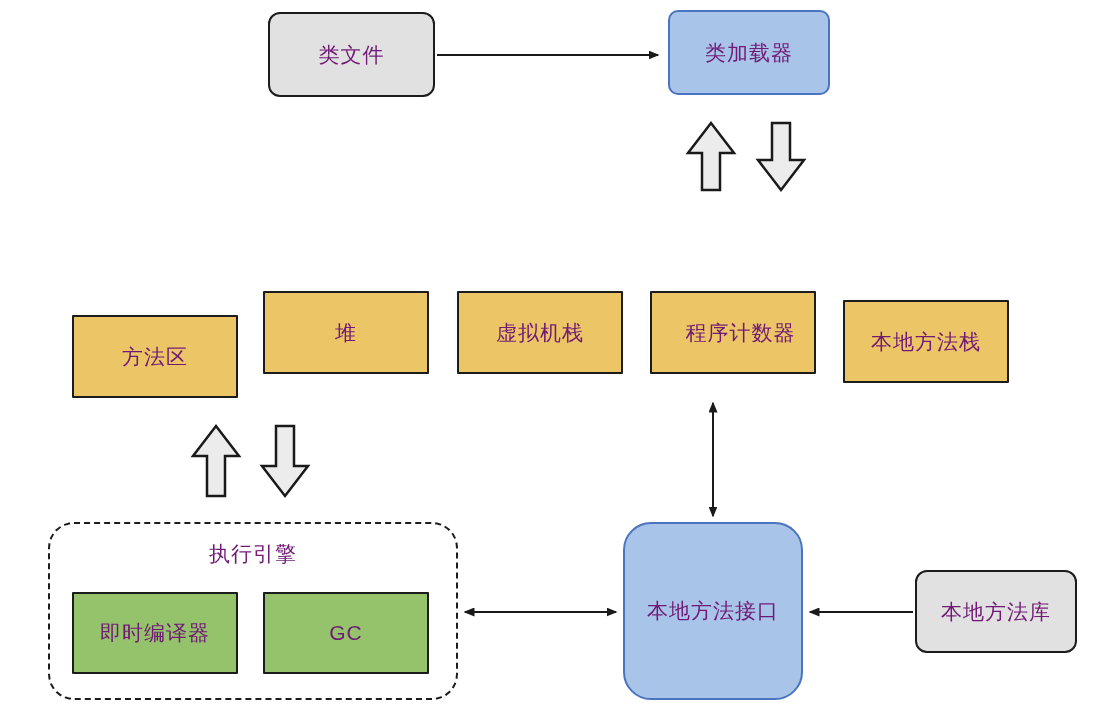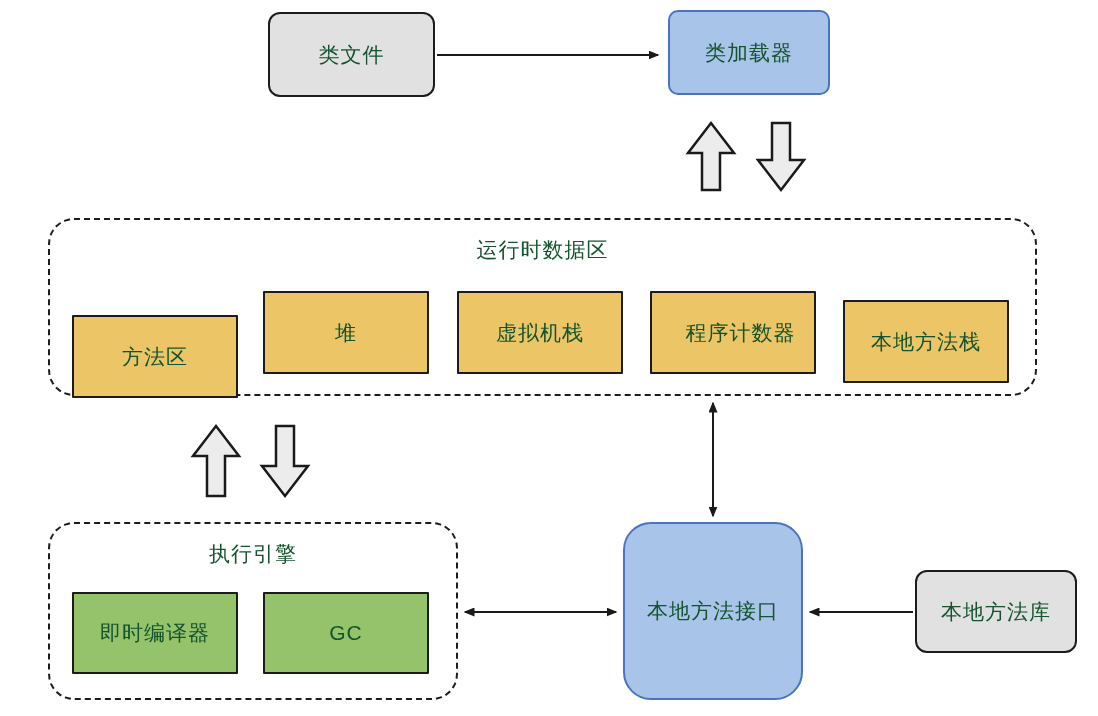--- a/index.html
+++ b/index.html
@@ -7,21 +7,21 @@
     padding: 0;
     background: #ffffff;
     font-family: "Liberation Sans", "DejaVu Sans", sans-serif;
   }
   #canvas {
     position: relative;
     width: 1098px;
     height: 716px;
     background: #ffffff;
     overflow: hidden;
-    color: #14532d;
+    color: #701a75;
   }
   .box {
     position: absolute;
     display: flex;
     align-items: center;
     justify-content: center;
     font-size: 21px;
     font-weight: 500;
     letter-spacing: 1px;
     box-sizing: border-box;
@@ -118,23 +118,20 @@
   </svg>
 
   <div class="box rounded-node" style="left:268px; top:12px; width:167px; height:85px;">
     <span>类文件</span>
   </div>
 
   <div class="box blue-node" style="left:668px; top:10px; width:162px; height:85px;">
     <span>类加载器</span>
   </div>
 
-  <div class="dashed-group" style="left:48px; top:218px; width:989px; height:178px;">
-    <div class="group-title">运行时数据区</div>
-  </div>
   <div class="box yellow-box" style="left:72px; top:291px; width:166px; height:83px;margin-top:24px;">
     <span>方法区</span>
   </div>
   <div class="box yellow-box" style="left:263px; top:291px; width:166px; height:83px;">
     <span>堆</span>
   </div>
   <div class="box yellow-box" style="left:457px; top:291px; width:166px; height:83px;">
     <span>虚拟机栈</span>
   </div>
   <div class="box yellow-box" style="left:650px; top:291px; width:166px; height:83px;padding-left:15px;">

